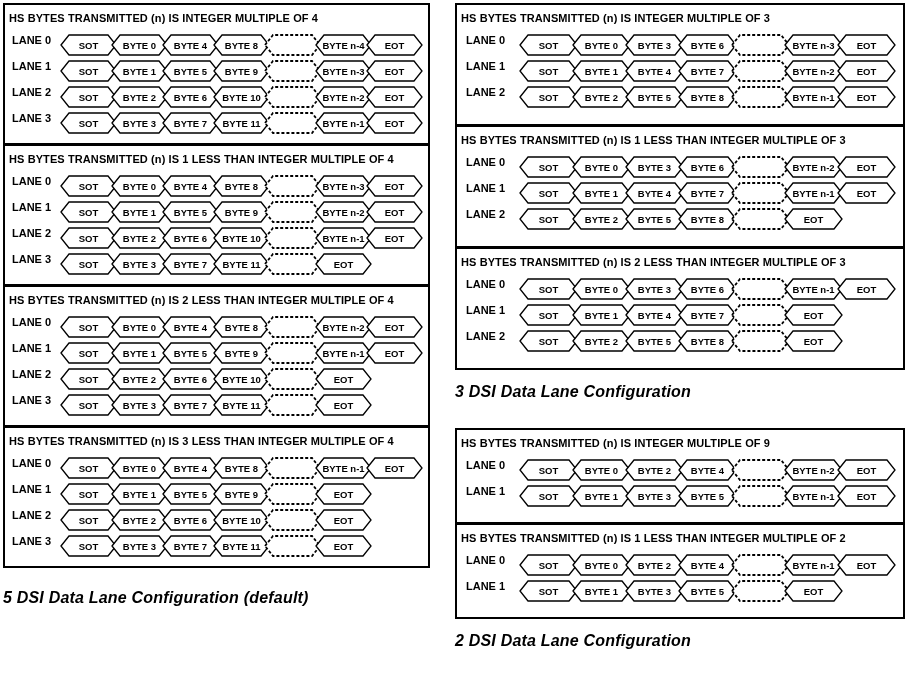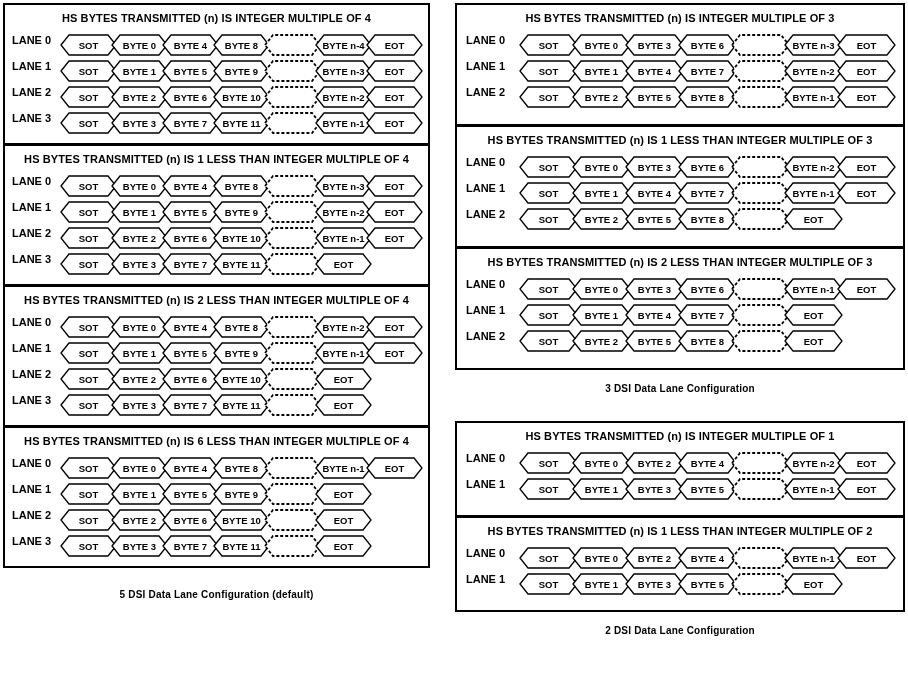--- a/index.html
+++ b/index.html
@@ -12,34 +12,34 @@
   .col-right{left:455px;width:450px;}
   .panel{
     border:2px solid #000;background:#fff;box-sizing:border-box;
     overflow:hidden;
   }
   .panel+.panel{margin-top:-1px;}
   .h-4lane{height:142px;}
   .h-3lane{height:123px;}
   .h-2lane{height:96px;}
   .panel-title{
-    text-align:center;font-weight:bold;font-size:11px;line-height:13px;
+    text-align:left;font-weight:bold;font-size:11px;line-height:13px;
     margin:7px 4px 9px;white-space:nowrap;letter-spacing:0.1px;
   }
   .lane-row{display:flex;align-items:flex-start;height:22px;margin-bottom:4px;}
   .lane-label{
     font-weight:bold;font-size:11px;flex:none;white-space:nowrap;
   }
   .col-left  .lane-label{width:48px;padding-left:7px;}
   .col-right .lane-label{width:53px;padding-left:9px;}
   .cell{flex:none;display:block;}
   .cell+.cell{margin-left:-6px;}
   .cell svg{display:block;}
   .caption{
-    text-align:center;font-weight:bold;font-size:10px;
+    font-weight:bold;font-style:italic;font-size:16px;
     letter-spacing:0.2px;white-space:nowrap;
   }
   .caption-left{margin-top:21px;}
   .caption-right{margin-top:13px;}
   .group-2lane{margin-top:27px;}
 </style>
 </head>
 <body>
 
 <div class="canvas">
@@ -559,21 +559,21 @@
             </span>
             <span class="cell">
               <svg width="57" height="22">
                 <polygon points="1,11 9,1 48,1 56,11 48,21 9,21" fill="#ffffff" stroke="#000000" stroke-width="1.3"></polygon>
                 <text x="28.5" y="14.5" text-anchor="middle" font-size="9.5" font-weight="bold" font-family="&quot;Liberation Sans&quot;, sans-serif" fill="#000000">EOT</text>
               </svg>
             </span>
           </div>
         </div>
         <div class="panel h-4lane">
-          <div class="panel-title">HS BYTES TRANSMITTED (n) IS 6 LESS THAN INTEGER MULTIPLE OF 4</div>
+          <div class="panel-title">HS BYTES TRANSMITTED (n) IS 3 LESS THAN INTEGER MULTIPLE OF 4</div>
           <div class="lane-row">
             <span class="lane-label">LANE 0</span>
             <span class="cell">
               <svg width="57" height="22">
                 <polygon points="1,11 9,1 48,1 56,11 48,21 9,21" fill="#ffffff" stroke="#000000" stroke-width="1.3"></polygon>
                 <text x="28.5" y="14.5" text-anchor="middle" font-size="9.5" font-weight="bold" font-family="&quot;Liberation Sans&quot;, sans-serif" fill="#000000">SOT</text>
               </svg>
             </span>
             <span class="cell">
               <svg width="57" height="22">
@@ -1119,21 +1119,21 @@
                 </svg>
               </span>
             </div>
           </div>
         </div>
       <div class="caption caption-right">3 DSI Data Lane Configuration</div>
     </div>
     <div class="group-2lane">
       <div class="panels">
           <div class="panel h-2lane">
-            <div class="panel-title">HS BYTES TRANSMITTED (n) IS INTEGER MULTIPLE OF 1</div>
+            <div class="panel-title">HS BYTES TRANSMITTED (n) IS INTEGER MULTIPLE OF 9</div>
             <div class="lane-row">
               <span class="lane-label">LANE 0</span>
               <span class="cell">
                 <svg width="59" height="22">
                   <polygon points="1,11 9,1 50,1 58,11 50,21 9,21" fill="#ffffff" stroke="#000000" stroke-width="1.3"></polygon>
                   <text x="29.5" y="14.5" text-anchor="middle" font-size="9.5" font-weight="bold" font-family="&quot;Liberation Sans&quot;, sans-serif" fill="#000000">SOT</text>
                 </svg>
               </span>
               <span class="cell">
                 <svg width="59" height="22">

